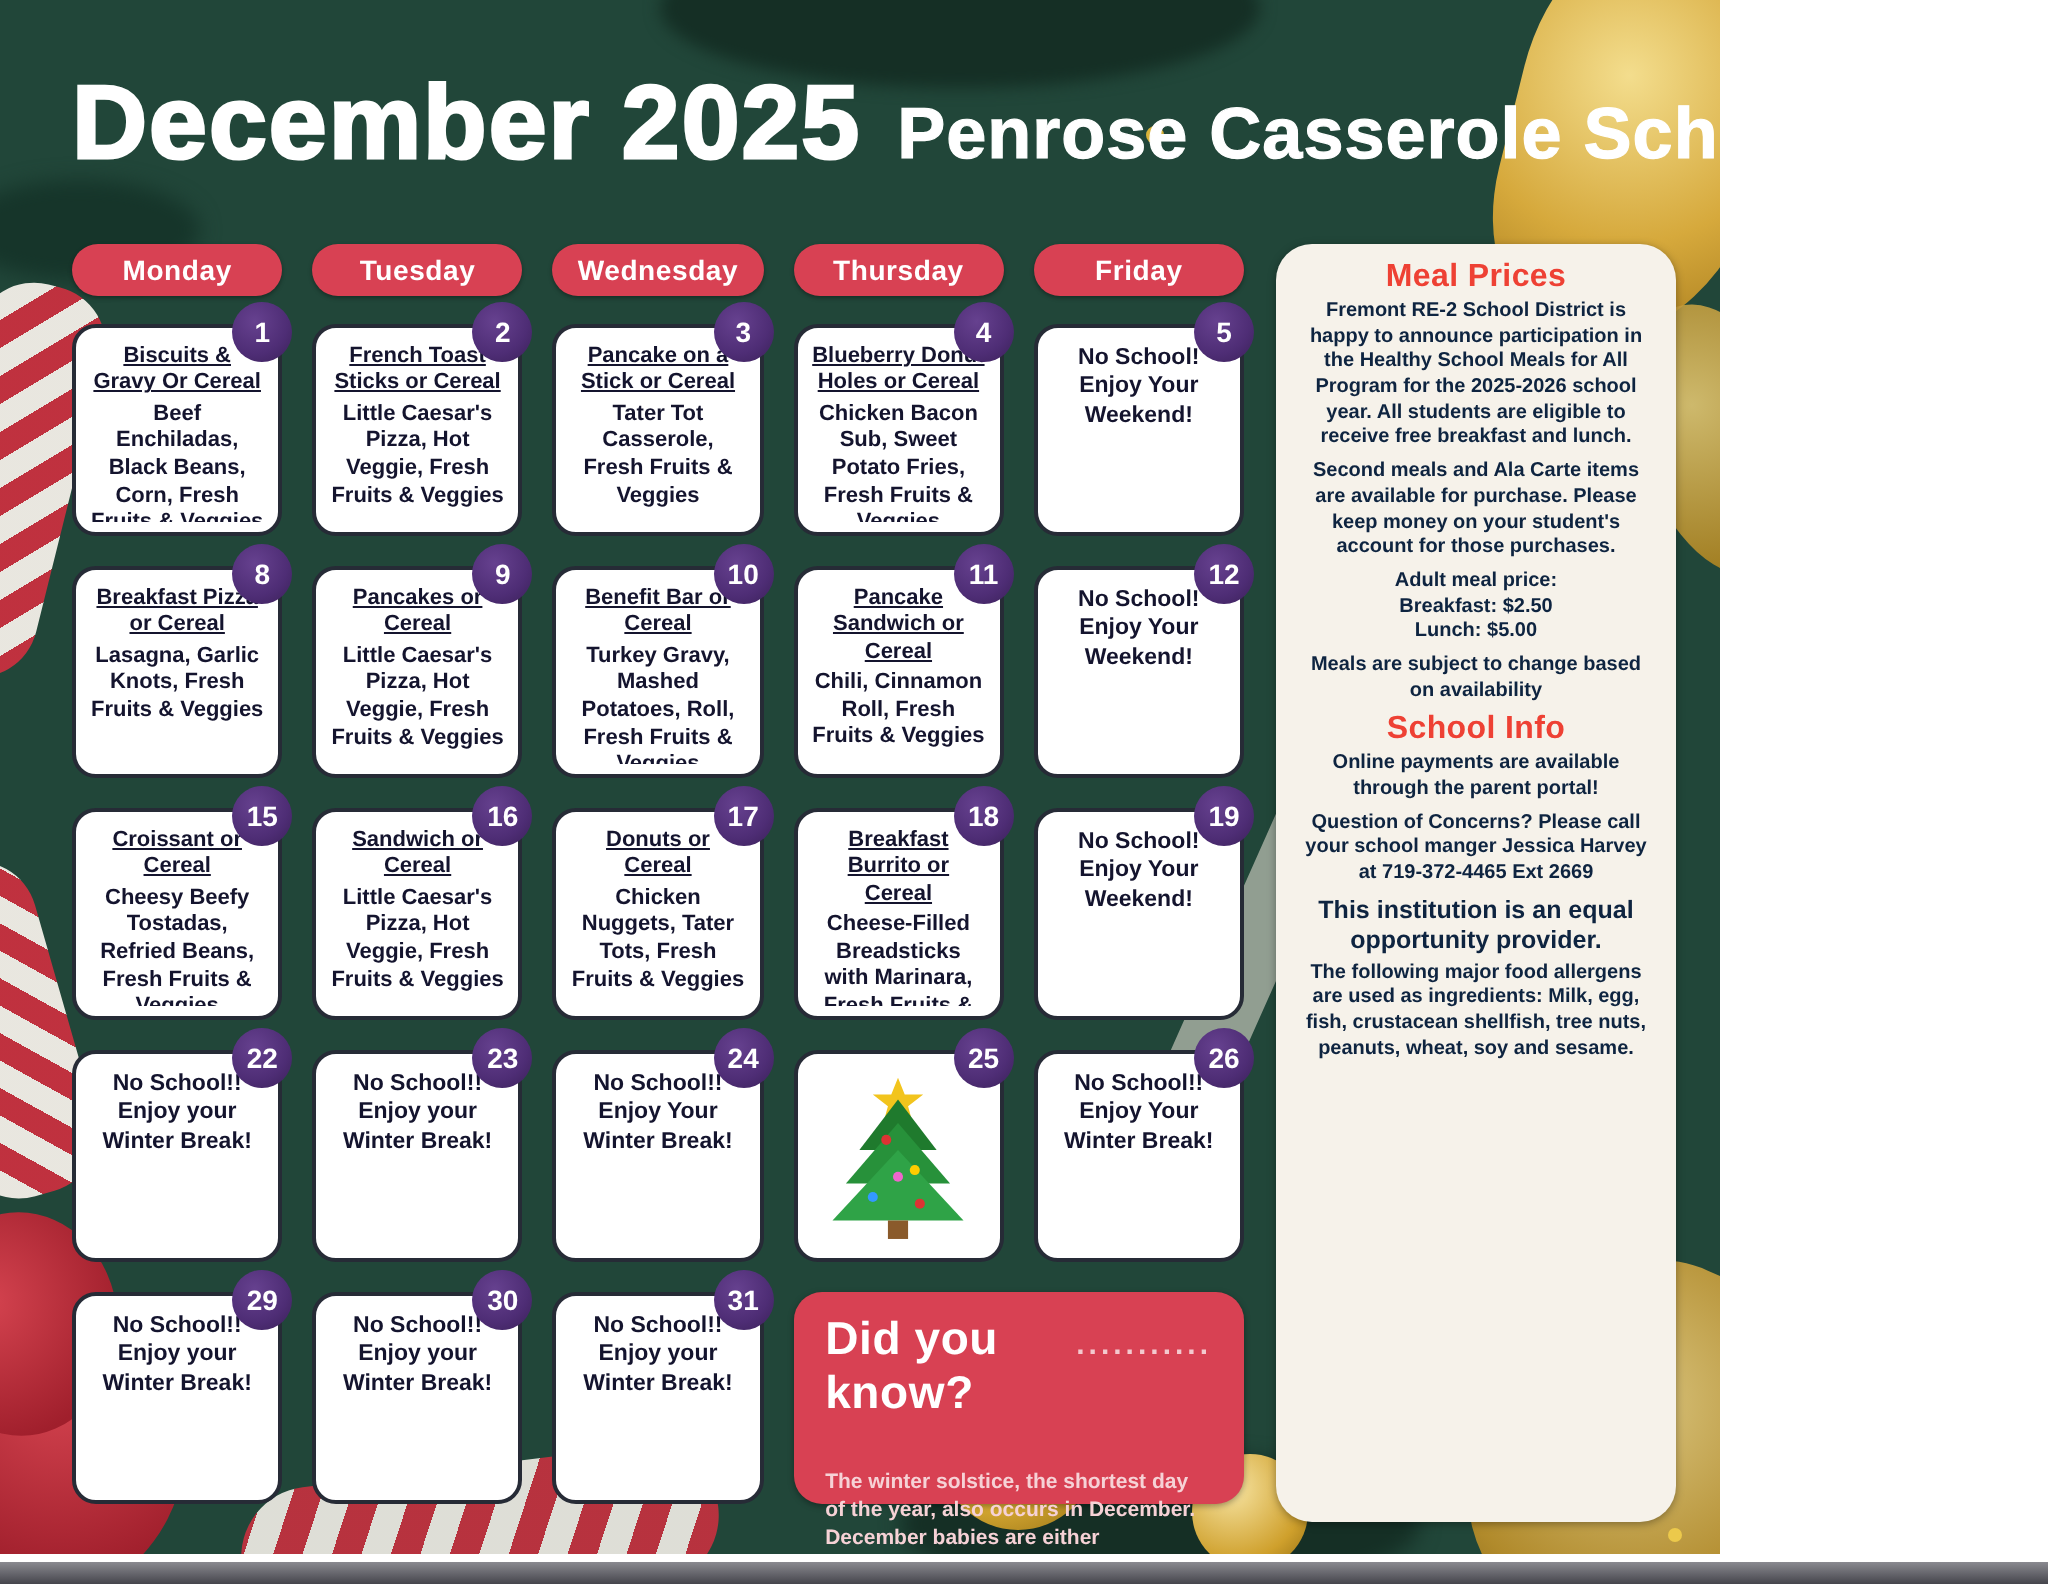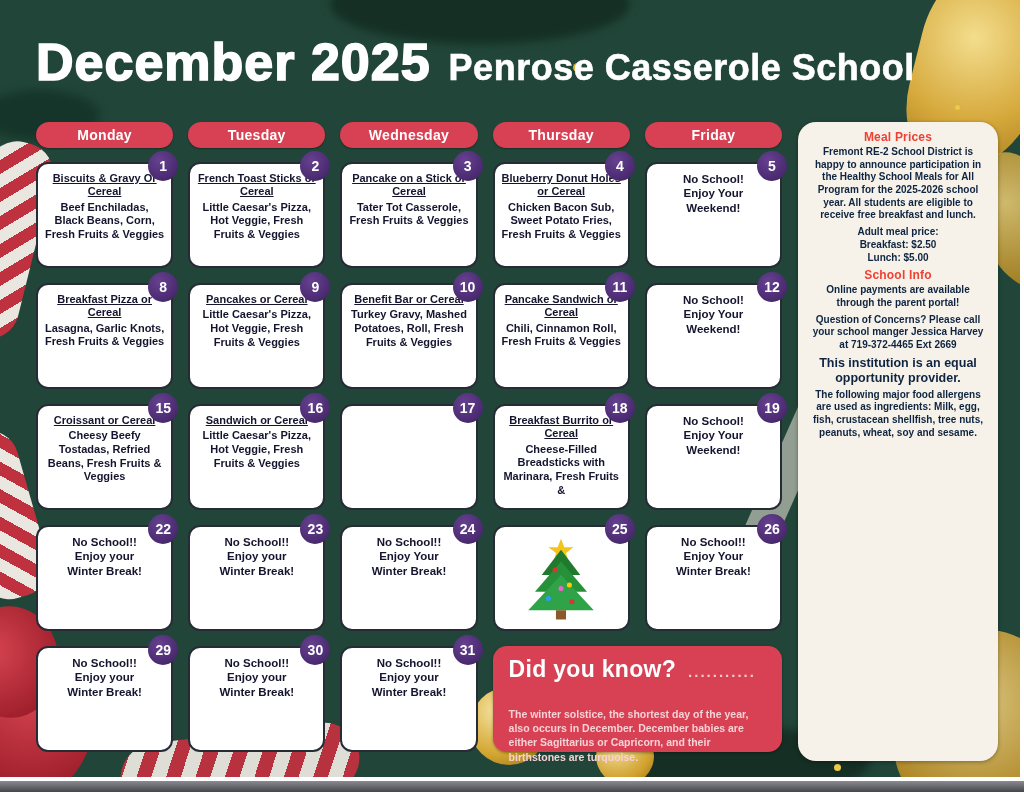--- a/index.html
+++ b/index.html
@@ -1,17 +1,17 @@
 <!DOCTYPE html>
 <html><head>
 <meta charset="utf-8">
 <style>
   html,body{margin:0;padding:0;width:1024px;height:792px;overflow:hidden;background:#fff;
     font-family:"Liberation Sans",sans-serif;}
-  .page{position:absolute;left:0;top:0;width:1020px;height:777px;background:#214639;overflow:hidden;}
+  .page{position:absolute;left:0;top:0;width:860px;height:777px;background:#214639;overflow:hidden;}
   .bottom-strip{position:absolute;left:0;bottom:0;width:100%;height:11px;
     background:linear-gradient(#8a8a90,#45454c);}
   
   .deco{position:absolute;z-index:0;}
   .candy1{top:140px;left:-30px;width:66px;height:200px;border-radius:30px;transform:rotate(14deg);
     background:repeating-linear-gradient(135deg,#c8303f 0 12px,#f3efe8 12px 24px);opacity:.95;}
   .candy2{top:430px;left:-36px;width:70px;height:170px;border-radius:30px;transform:rotate(-16deg);
     background:repeating-linear-gradient(45deg,#c8303f 0 12px,#f3efe8 12px 24px);opacity:.95;}
   .candy3{bottom:-26px;left:120px;width:240px;height:70px;border-radius:35px;transform:rotate(-7deg);
     background:repeating-linear-gradient(115deg,#c8303f 0 14px,#f3efe8 14px 28px);opacity:.9;}
@@ -69,21 +69,21 @@
   .noschool .meal-body{font-size:11.5px;}
   .dyk-panel{grid-column:span 2;background:#d84153;border-radius:14px;padding:10px 16px 8px;
     color:#fff;display:flex;flex-direction:column;box-shadow:0 1px 3px rgba(0,0,0,.35);}
   .dyk-head{display:flex;align-items:baseline;gap:12px;}
   .dyk-title{font-size:23px;font-weight:bold;letter-spacing:.3px;}
   .dyk-dots{font-size:15px;font-weight:bold;letter-spacing:2px;color:#f3c9ce;}
   .dyk-body{margin-top:24px;font-size:10.5px;font-weight:600;color:#f6d2d6;line-height:1.35;}
   
   .sidebar{width:180px;flex:0 0 180px;background:#f6f2ea;border-radius:18px;padding:6px 10px 8px;
     box-shadow:0 1px 4px rgba(0,0,0,.35);overflow:hidden;}
-  .sb-heading{margin:2px 0 2px;font-size:12px;font-weight:bold;color:#ee4134;text-align:center;
+  .sb-heading{margin:2px 0 2px;font-size:16px;font-weight:bold;color:#ee4134;text-align:center;
     letter-spacing:.2px;}
   .sidebar p{margin:0 0 4px;font-size:10px;font-weight:bold;color:#0e2440;text-align:center;
     line-height:1.27;white-space:pre-line;}
   .sidebar p.big{font-size:12.5px;line-height:1.2;margin:2px 0 3px;}
   .sidebar p.allergens{font-weight:600;}
 </style>
 </head>
 <body>
 
 <div class="page">
@@ -201,20 +201,24 @@
           </div>
           <div class="cell">
             <div class="date-badge">16</div>
             <div class="inner-wrap">
               <div class="meal-title">Sandwich or Cereal</div>
               <div class="meal-body">Little Caesar's Pizza, Hot Veggie, Fresh Fruits &amp; Veggies</div>
             </div>
           </div>
           <div class="cell">
             <div class="date-badge">17</div>
+            <div class="inner-wrap">
+              <div class="meal-title">Donuts or Cereal</div>
+              <div class="meal-body">Chicken Nuggets, Tater Tots, Fresh Fruits &amp; Veggies</div>
+            </div>
           </div>
           <div class="cell">
             <div class="date-badge">18</div>
             <div class="inner-wrap">
               <div class="meal-title">Breakfast Burrito or Cereal</div>
               <div class="meal-body">Cheese-Filled Breadsticks with Marinara, Fresh Fruits &amp;</div>
             </div>
           </div>
           <div class="cell noschool">
             <div class="date-badge">19</div>
@@ -303,23 +307,25 @@
               <span class="dyk-dots">...........</span>
             </div>
             <div class="dyk-body">The winter solstice, the shortest day of the year, also occurs in December. December babies are either Sagittarius or Capricorn, and their birthstones are turquoise.</div>
           </div>
         </div>
     </div>
 
     <aside class="sidebar">
       <h3 class="sb-heading">Meal Prices</h3>
       <p>Fremont RE-2 School District is happy to announce participation in the Healthy School Meals for All Program for the 2025-2026 school year. All students are eligible to receive free breakfast and lunch.</p>
+      <p>Second meals and Ala Carte items are available for purchase. Please keep money on your student's account for those purchases.</p>
       <p>Adult meal price:
 Breakfast: $2.50
 Lunch: $5.00</p>
+      <p>Meals are subject to change based on availability</p>
       <h3 class="sb-heading">School Info</h3>
       <p>Online payments are available through the parent portal!</p>
       <p>Question of Concerns? Please call your school manger Jessica Harvey at 719-372-4465 Ext 2669</p>
       <p class="big">This institution is an equal opportunity provider.</p>
       <p class="allergens">The following major food allergens are used as ingredients: Milk, egg, fish, crustacean shellfish, tree nuts, peanuts, wheat, soy and sesame.</p>
     </aside>
   </div>
 </div>
 <div class="bottom-strip"></div>
 

